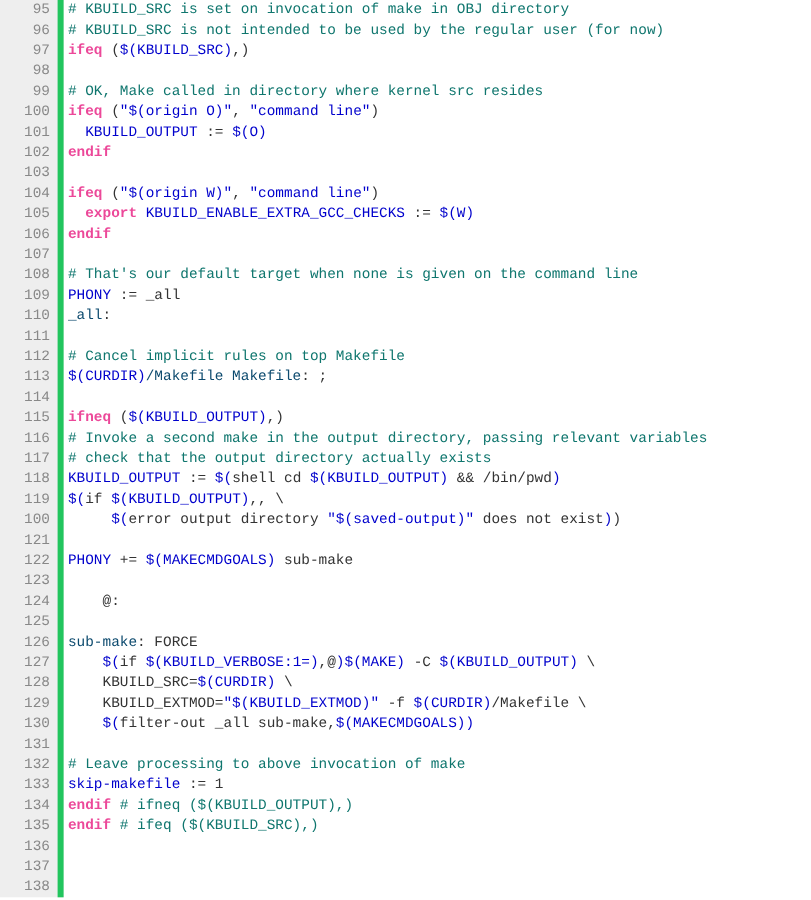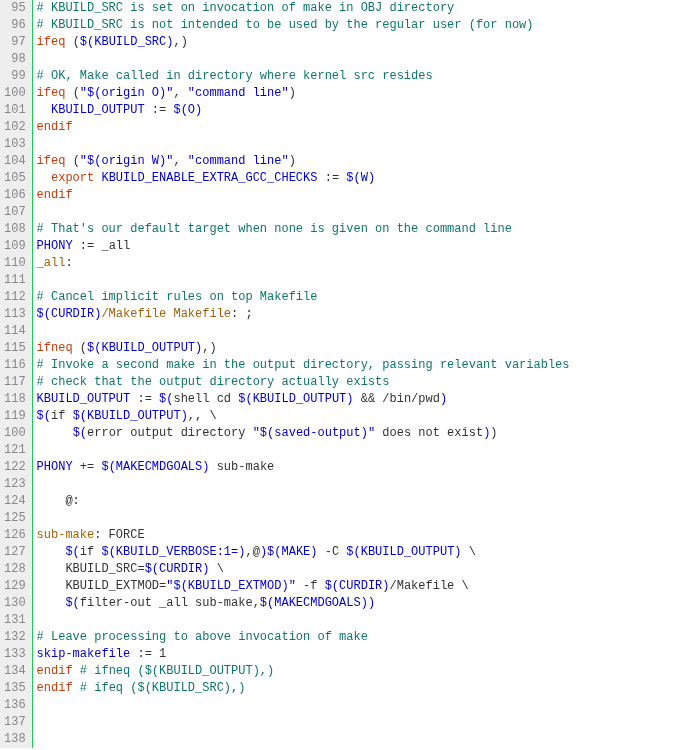--- a/index.html
+++ b/index.html
@@ -1,26 +1,26 @@
 <!DOCTYPE html>
 <html><head>
 <meta charset="utf-8">
 <style>
 * { margin: 0; padding: 0; box-sizing: border-box; }
 body { font-family: Consolas, 'Courier New', monospace; font-size: 12px; background: #fff; width: 676px; }
 .editor { display: flex; }
-.gutter { background: #eee; color: #888; text-align: right; padding: 0 6px 0 4px; user-select: none; border-right: 1px solid #22c55e; }
+.gutter { background: #eee; color: #888; text-align: right; padding: 0 6px 0 20px; user-select: none; border-right: 5px solid #22c55e; }
 .gutter div { height: 17px; line-height: 17px; }
 .code { flex: 1; padding-left: 4px; }
 .line { height: 17px; line-height: 17px; white-space: pre; }
 .cmt { color: #0f766e; }
-.kw  { color: #c2410c; font-weight: normal; }
+.kw  { color: #ec4899; font-weight: bold; }
 .var { color: #0000CC; }
 .str { color: #0000CC; }
-.tgt { color: #a16207; }
+.tgt { color: #0c4a6e; }
 .txt { color: #333; }
 </style>
 </head>
 <body>
 
 <div class="editor">
   <div class="gutter" id="gutter">
       <div>95</div>
       <div>96</div>
       <div>97</div>

